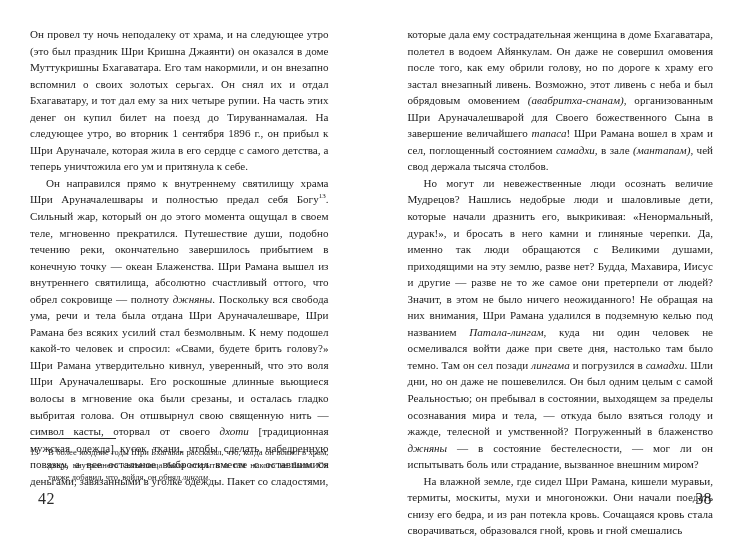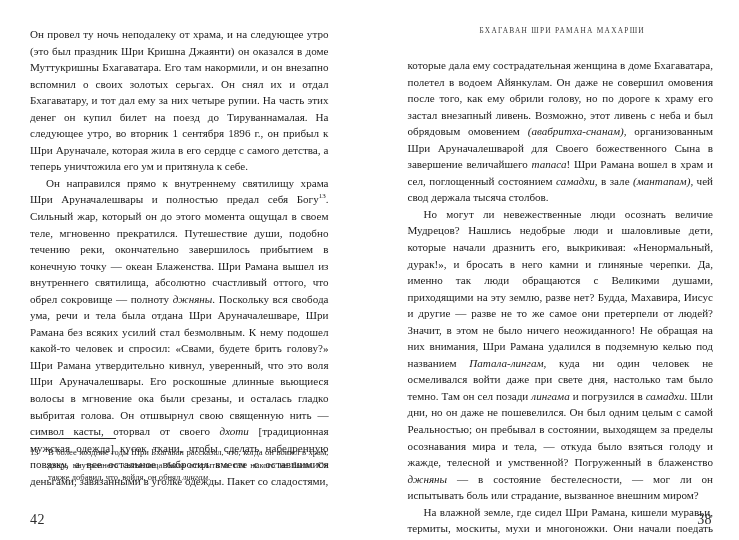--- a/index.html
+++ b/index.html
@@ -89,24 +89,25 @@
     position: relative;
     margin: 0;
   }
   .footnote .fn-num {
     position: absolute;
     left: 0;
     top: 0;
   }
   .folio {
     position: absolute;
-    bottom: 12px;
-    font-size: 14px;
+    bottom: 32px;
+    font-size: 16px;
     color: #2b2b2b;
     letter-spacing: 0.4px;
+    margin-left: 8px;
   }
   .folio-left  { left: 30px; }
   .folio-right { right: 27px; }
 </style>
 </head>
 <body>
 
 <div class="spread">
 
   <div class="page page-left">
@@ -120,21 +121,20 @@
     <div class="footnote-block">
       <div class="footnote-rule"></div>
       <p class="footnote"><span class="fn-num">13</span><span>В более поздние годы Шри Бхагаван рассказал, что, когда он вошел в храм, дверь внутреннего святилища была открыта и там никого не было. Он также добавил, что, войдя, он обнял </span><em>лингам</em><span>.</span></p>
     </div>
 
     <div class="folio folio-left">42</div>
   </div>
 
   <div class="page page-right">
 
-    <div class="running-head head-right">Бхагаван Шри Рамана Махарши</div>
 
     <div class="body-text">
       <p class="no-indent"><span>которые дала ему сострадательная женщина в доме Бхагаватара, полетел в водоем Айянкулам. Он даже не совершил омовения после того, как ему обрили голову, но по дороге к храму его застал внезапный ливень. Возможно, этот ливень с неба и был обрядовым омовением </span><em>(авабритха-снанам)</em><span>, организованным Шри Аруначалешварой для Своего божественного Сына в завершение величайшего </span><em>тапаса</em><span>! Шри Рамана вошел в храм и сел, поглощенный состоянием </span><em>самадхи</em><span>, в зале </span><em>(мантапам)</em><span>, чей свод держала тысяча столбов.</span></p>
 
       <p><span>Но могут ли невежественные люди осознать величие Мудрецов? Нашлись недобрые люди и шаловливые дети, которые начали дразнить его, выкрикивая: «Ненормальный, дурак!», и бросать в него камни и глиняные черепки. Да, именно так люди обращаются с Великими душами, приходящими на эту землю, разве нет? Будда, Махавира, Иисус и другие — разве не то же самое они претерпели от людей? Значит, в этом не было ничего неожиданного! Не обращая на них внимания, Шри Рамана удалился в подземную келью под названием </span><em>Патала-лингам</em><span>, куда ни один человек не осмеливался войти даже при свете дня, настолько там было темно. Там он сел позади </span><em>лингама</em><span> и погрузился в </span><em>самадхи</em><span>. Шли дни, но он даже не пошевелился. Он был одним целым с самой Реальностью; он пребывал в состоянии, выходящем за пределы осознавания мира и тела, — откуда было взяться голоду и жажде, телесной и умственной? Погруженный в блаженство </span><em>джняны</em><span> — в состояние бестелесности, — мог ли он испытывать боль или страдание, вызванное внешним миром?</span></p>
 
       <p><span>На влажной земле, где сидел Шри Рамана, кишели муравьи, термиты, москиты, мухи и многоножки. Они начали поедать снизу его бедра, и из ран потекла кровь. Сочащаяся кровь стала сворачиваться, образовался гной, кровь и гной смешались</span></p>
     </div>
 
     <div class="folio folio-right">38</div>

